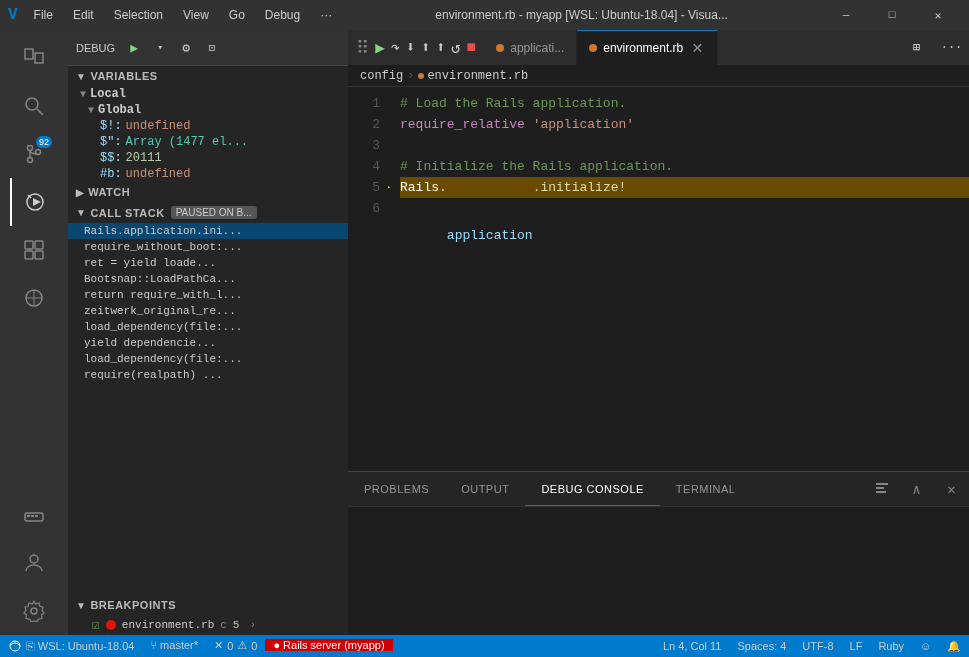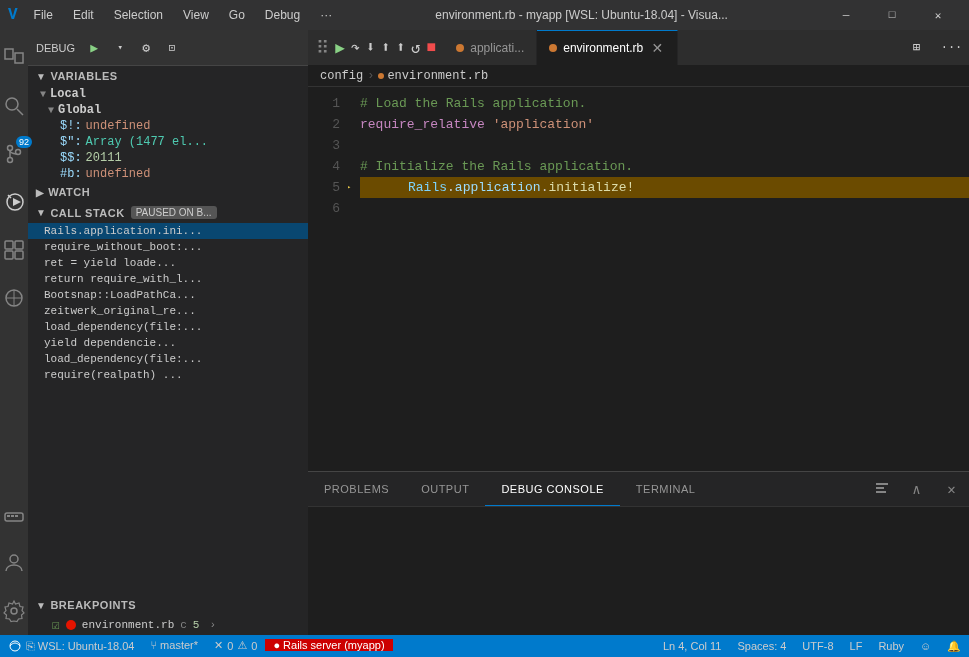--- a/index.html
+++ b/index.html
@@ -65,21 +65,21 @@
 
     
     #main {
       display: flex;
       flex: 1;
       overflow: hidden;
     }
 
     
     #activity-bar {
-      width: 28px;
+      width: 68px;
       background: #333333;
       display: flex;
       flex-direction: column;
       align-items: center;
       padding-top: 4px;
       flex-shrink: 0;
     }
     .activity-icon {
       width: 48px;
       height: 48px;
@@ -314,33 +314,33 @@
       padding: 6px 0 6px 12px;
       font-size: 13px;
       line-height: 21px;
       overflow: auto;
       position: relative;
     }
     .code-line {
       height: 21px;
       white-space: pre;
       display: flex;
-      align-items: flex-end;
+      align-items: flex-start;
       position: relative;
     }
     .code-line.current-debug {
       background: #6b4b00;
     }
 
     
     .c-comment { color: #6a9955; }
     .c-keyword { color: #c586c0; }
     .c-string { color: #ce9178; }
     .c-method { color: #dcdcaa; }
-    .c-class { color: #7dd3fc; padding-left: 48px; }
+    .c-class { color: #ffffff; }
     .c-const { color: #9cdcfe; margin-top: 48px; }
     .c-punct { color: #cccccc; }
 
     
     #bottom-panel {
       height: 164px;
       background: #1e1e1e;
       display: flex;
       flex-direction: column;
       border-top: 1px solid #454545;
@@ -571,22 +571,22 @@
     <div class="callstack-section">
       <div class="panel-section-header">
         <span class="arrow">▼</span>
         <span>CALL STACK</span>
         <span class="paused-badge">PAUSED ON B...</span>
       </div>
       <div class="callstack-list">
         <div class="stack-item active">Rails.application.ini...</div>
         <div class="stack-item">require_without_boot:...</div>
         <div class="stack-item">ret = yield  loade...</div>
+        <div class="stack-item">Bootsnap::LoadPathCa...</div>
         <div class="stack-item">return require_with_l...</div>
-        <div class="stack-item">Bootsnap::LoadPathCa...</div>
         <div class="stack-item">zeitwerk_original_re...</div>
         <div class="stack-item">load_dependency(file:...</div>
         <div class="stack-item">yield  dependencie...</div>
         <div class="stack-item">load_dependency(file:...</div>
         <div class="stack-item">require(realpath) ...</div>
       </div>
     </div>
 
     <div class="breakpoints-section">
       <div class="panel-section-header">

